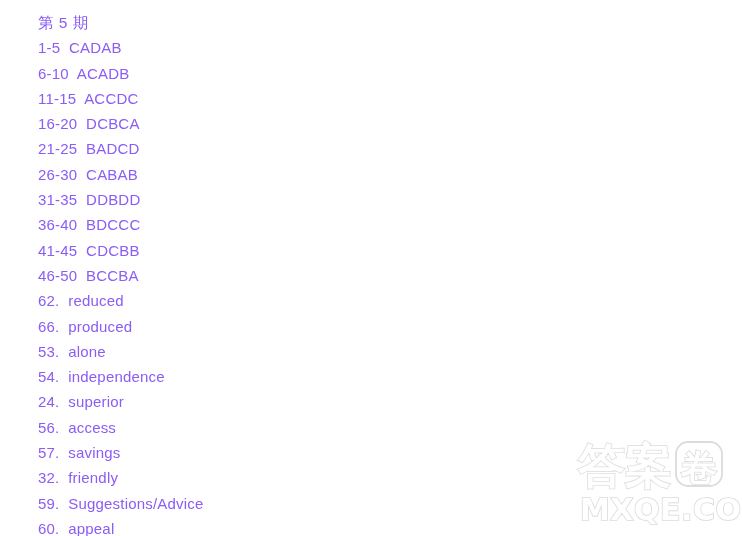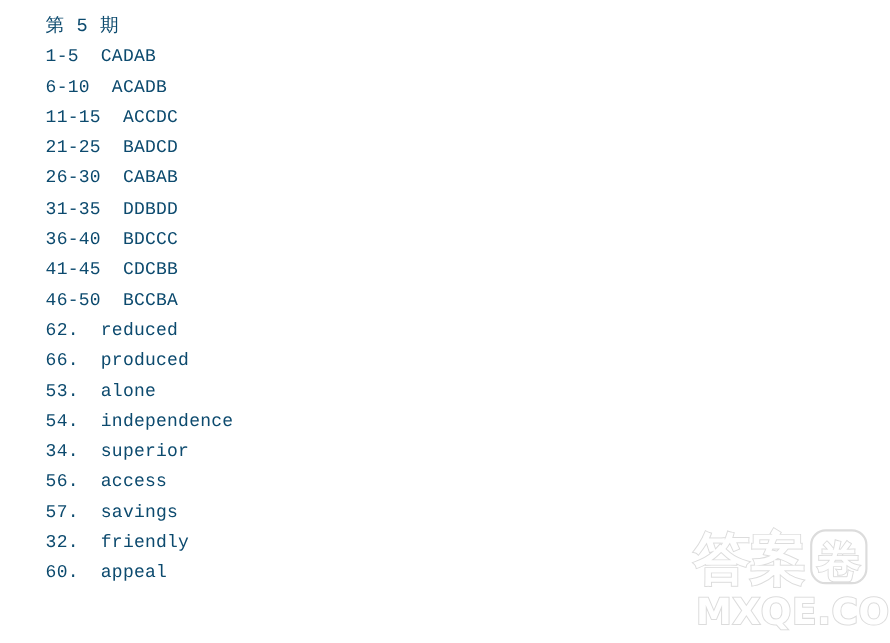--- a/index.html
+++ b/index.html
@@ -27,24 +27,24 @@
 
   
   #answer-sheet {
     position: absolute;
     left: 38px;
     top: 10px;
     width: 500px;
   }
 
   .doc-line {
-    font-family: Liberation Mono, monospace;
+    font-family: Liberation Sans, sans-serif;
     font-size: 15px;
     line-height: 25.3px;
-    color: #0c4a6e;
+    color: #8b5cf6;
     white-space: pre;
     letter-spacing: 0.2px;
     height: 25.3px;
   }
 
   .doc-line.title-line {
     font-size: 15.5px;
     letter-spacing: 0.5px;
   }
 
@@ -94,34 +94,36 @@
 </head>
 <body>
 
 <div id="page">
 
   <div id="answer-sheet">
     <div class="doc-line title-line">第 5 期</div>
     <div class="doc-line">1-5  CADAB</div>
     <div class="doc-line">6-10  ACADB</div>
     <div class="doc-line">11-15  ACCDC</div>
+    <div class="doc-line">16-20  DCBCA</div>
     <div class="doc-line">21-25  BADCD</div>
     <div class="doc-line">26-30  CABAB</div>
     <div class="doc-line">31-35  DDBDD</div>
     <div class="doc-line">36-40  BDCCC</div>
     <div class="doc-line">41-45  CDCBB</div>
     <div class="doc-line">46-50  BCCBA</div>
     <div class="doc-line">62.  reduced</div>
     <div class="doc-line">66.  produced</div>
     <div class="doc-line">53.  alone</div>
     <div class="doc-line">54.  independence</div>
-    <div class="doc-line">34.  superior</div>
+    <div class="doc-line">24.  superior</div>
     <div class="doc-line">56.  access</div>
     <div class="doc-line">57.  savings</div>
     <div class="doc-line">32.  friendly</div>
+    <div class="doc-line">59.  Suggestions/Advice</div>
     <div class="doc-line">60.  appeal</div>
   </div>
 
   <div id="watermark">
     <svg width="180" height="96" viewBox="0 0 180 96" xmlns="http://www.w3.org/2000/svg">
       <text class="wm-cjk" x="2" y="46">答案</text>
       <rect class="wm-box" x="100" y="6" width="46" height="44" rx="12" ry="12"></rect>
       <text class="wm-cjk" x="105" y="44" style="font-size:36px;">卷</text>
       <text class="wm-latin" x="4" y="84">MXQE.COM</text>
     </svg>

